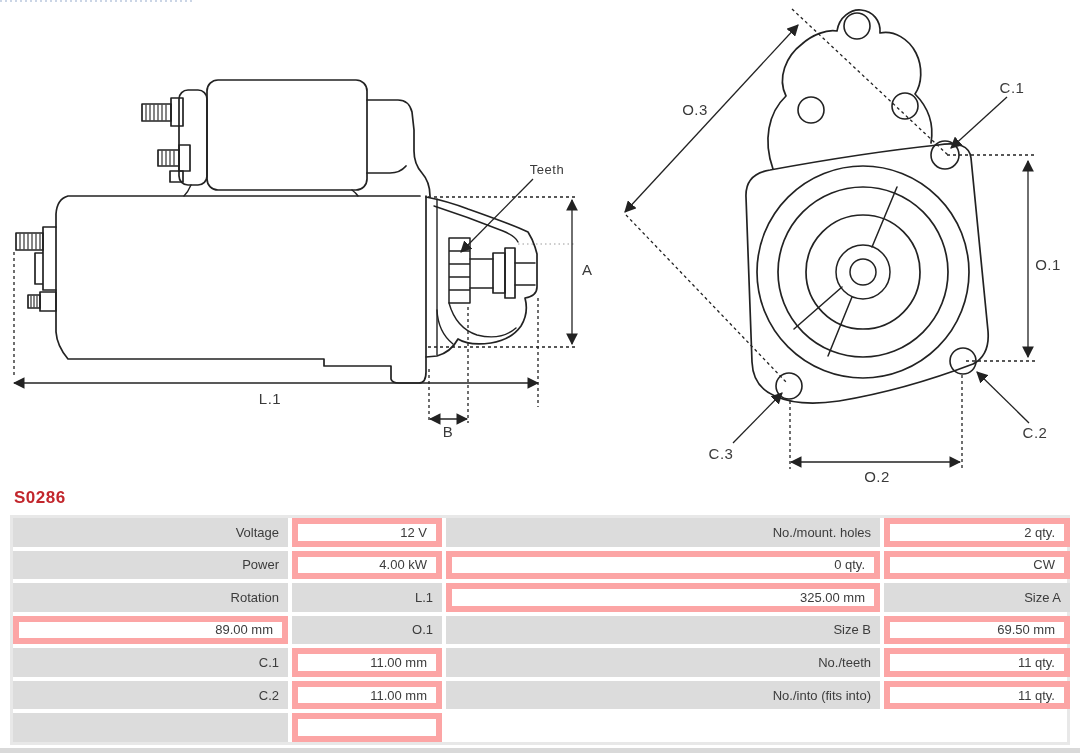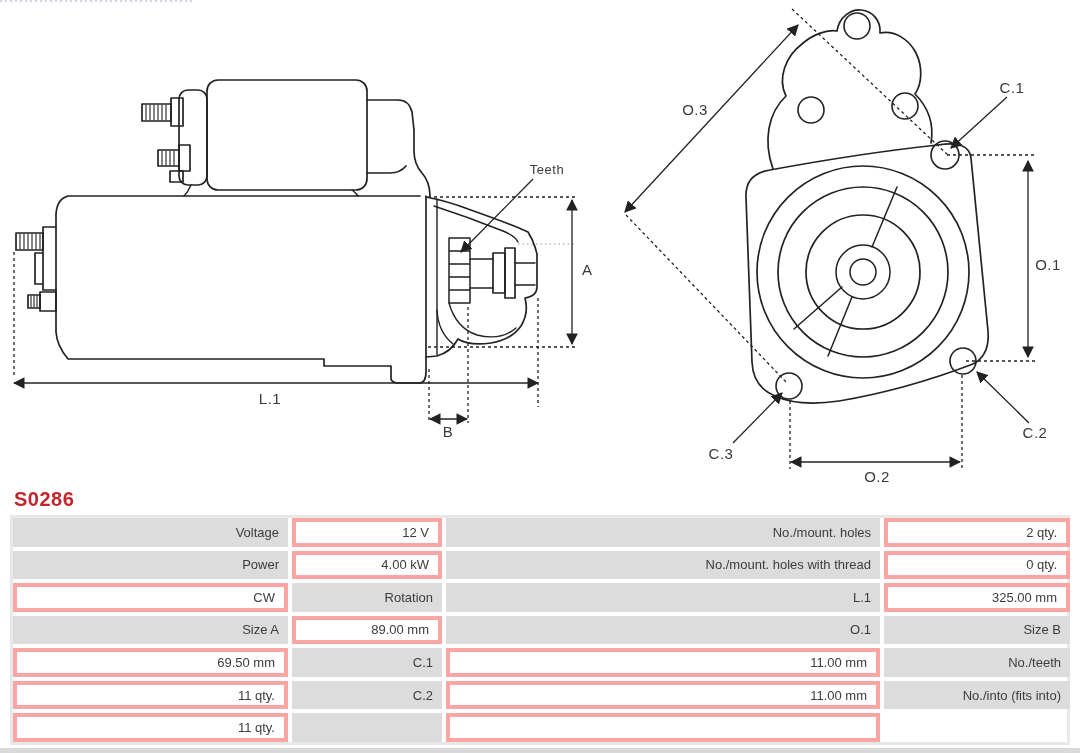--- a/index.html
+++ b/index.html
@@ -11,37 +11,37 @@
     position:absolute;top:0;left:0;width:192px;height:2px;
     background:repeating-linear-gradient(90deg,#b9c7dd 0 2px,#ffffff 2px 5px);
     opacity:.75;
   }
   .drawing{position:absolute;top:0;left:0;}
   svg text{font-family:"Liberation Sans",sans-serif;fill:#3a3a3a;letter-spacing:.5px;}
   .dim{font-size:15px;}
   .dim-small{font-size:13px;}
   .part-number{
     position:absolute;left:14px;top:488px;
-    font-size:20px;font-weight:bold;letter-spacing:.5px;color:#c2262c;
+    font-size:17px;font-weight:bold;letter-spacing:.5px;color:#c2262c;
   }
   .spec-table{
     position:absolute;left:10px;top:515px;width:1060px;height:230px;
     box-sizing:border-box;border:3px solid #e8e8e8;background:#ffffff;
     display:grid;
     grid-template-columns:275px 150px 434px 186px;
     grid-template-rows:repeat(7,1fr);
     gap:4px;
     font-size:13px;color:#3c3c3c;
   }
   .cell{
     display:flex;align-items:center;justify-content:flex-end;
     padding-right:9px;box-sizing:border-box;white-space:nowrap;overflow:hidden;
   }
   .cell.label{background:#dcdcdc;}
-  .cell.value{background:#ffffff;border:4px solid #fca5a5;}
+  .cell.value{background:#ffffff;border:6px solid #fca5a5;}
   .bottom-strip{
     position:absolute;left:0;top:748px;width:1080px;height:5px;background:#d9d9d9;
   }
 </style>
 </head>
 <body>
 
 <div class="logo-sliver"></div>
 
 <svg class="drawing" width="1080" height="492" viewBox="0 0 1080 492">
@@ -147,21 +147,20 @@
 
 <div class="spec-table">
 
   <div class="cell label">Voltage</div>
   <div class="cell value">12 V</div>
   <div class="cell label">No./mount. holes</div>
   <div class="cell value">2 qty.</div>
 
   <div class="cell label">Power</div>
   <div class="cell value">4.00 kW</div>
-  <div class="cell label">No./mount. holes with thread</div>
   <div class="cell value">0 qty.</div>
 
   <div class="cell value">CW</div>
   <div class="cell label">Rotation</div>
   <div class="cell label">L.1</div>
   <div class="cell value">325.00 mm</div>
 
   <div class="cell label">Size A</div>
   <div class="cell value">89.00 mm</div>
   <div class="cell label">O.1</div>

